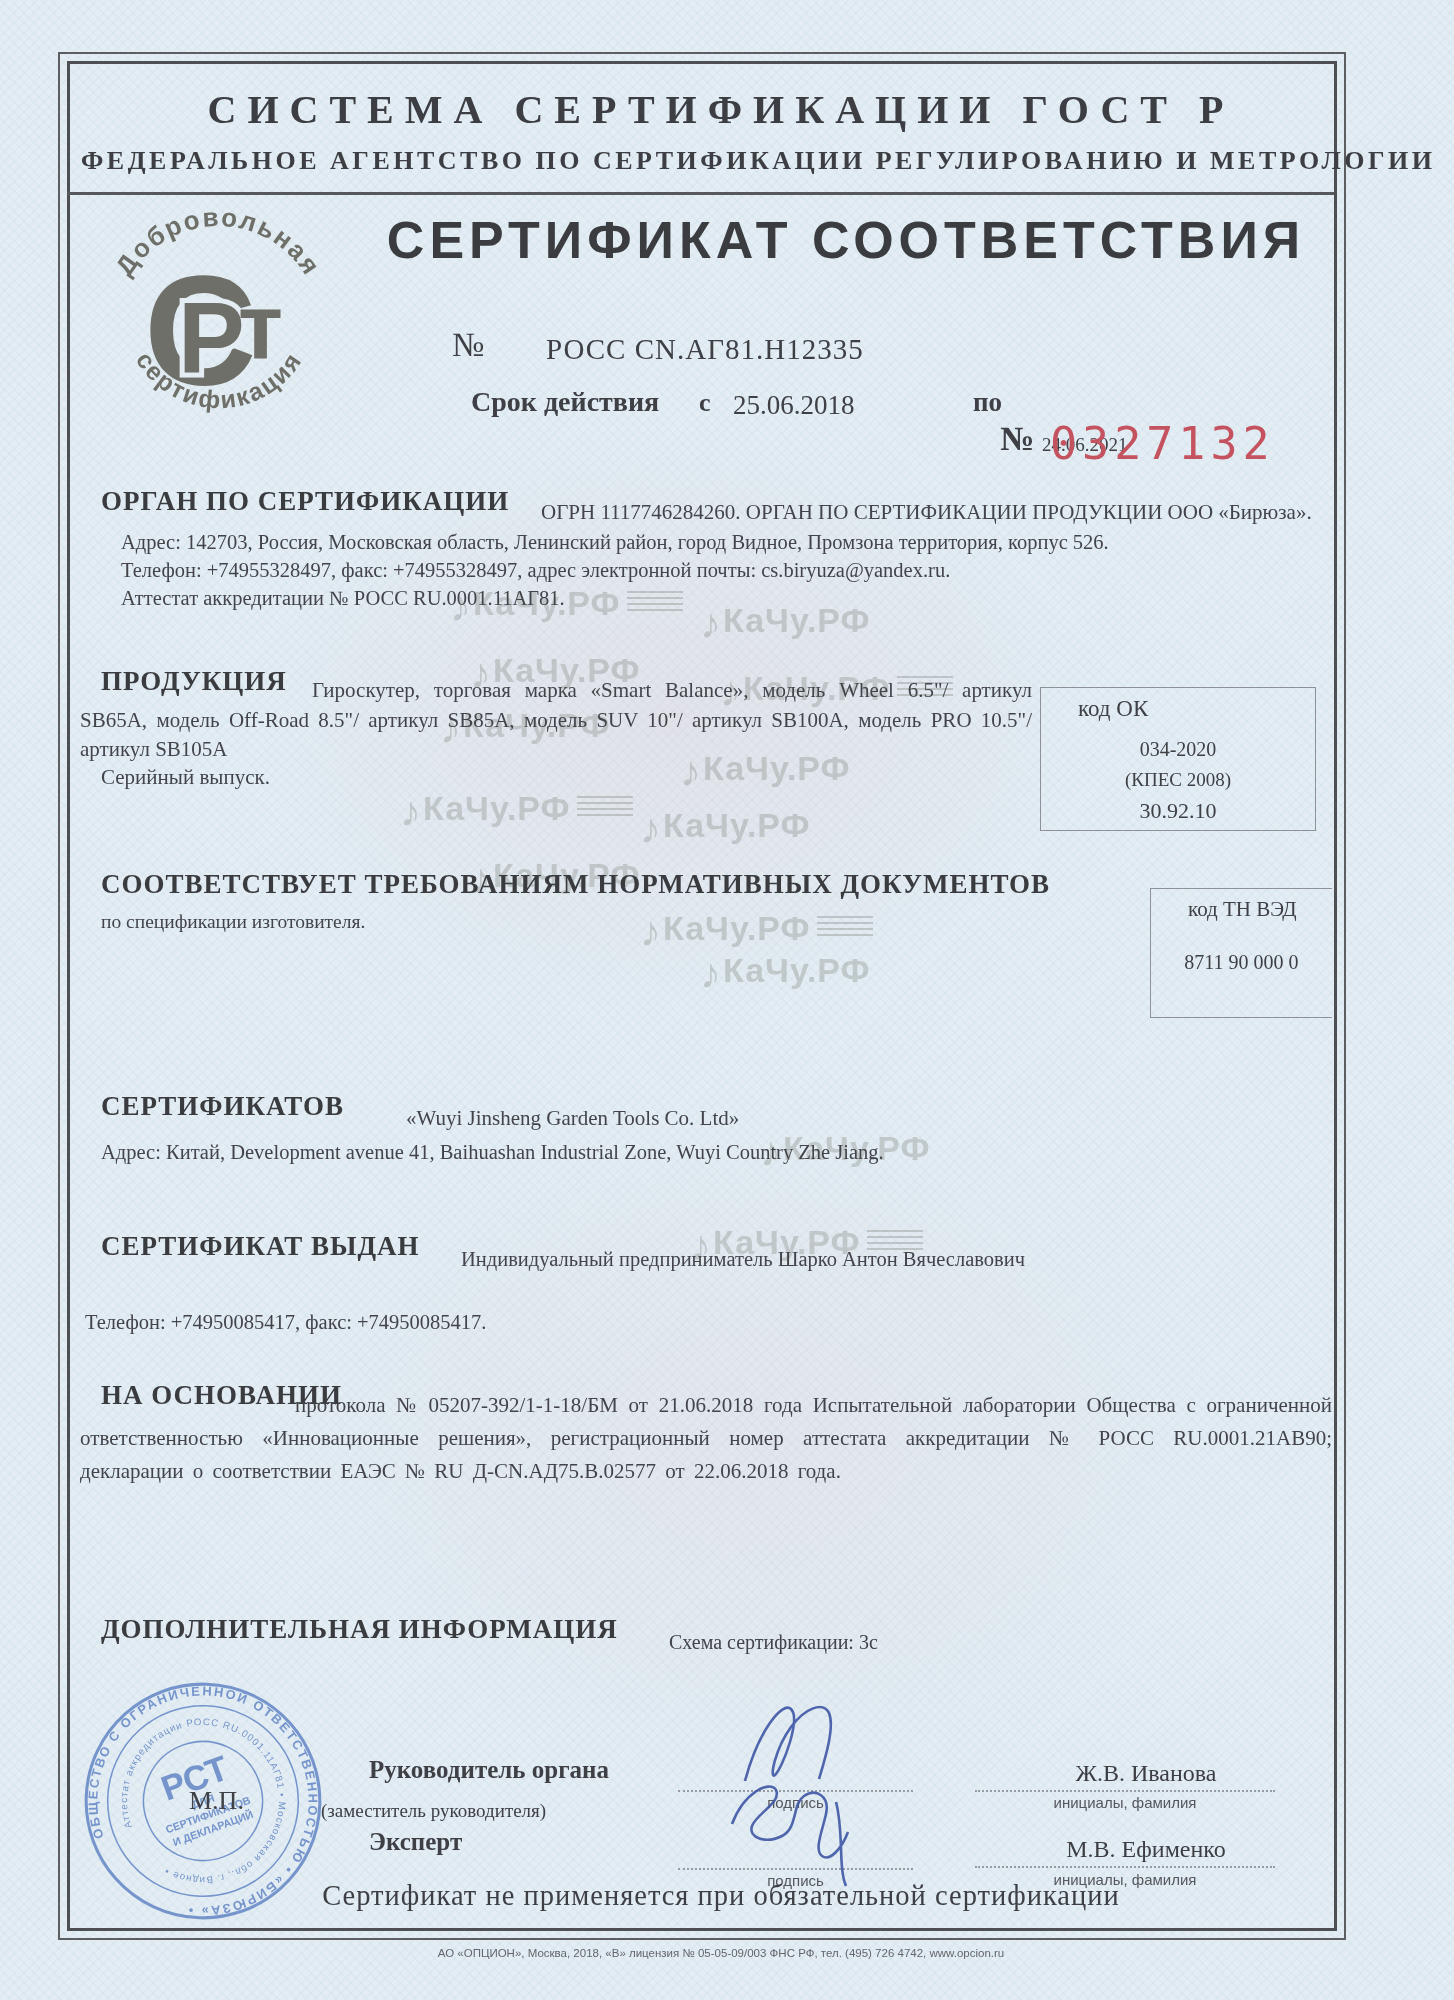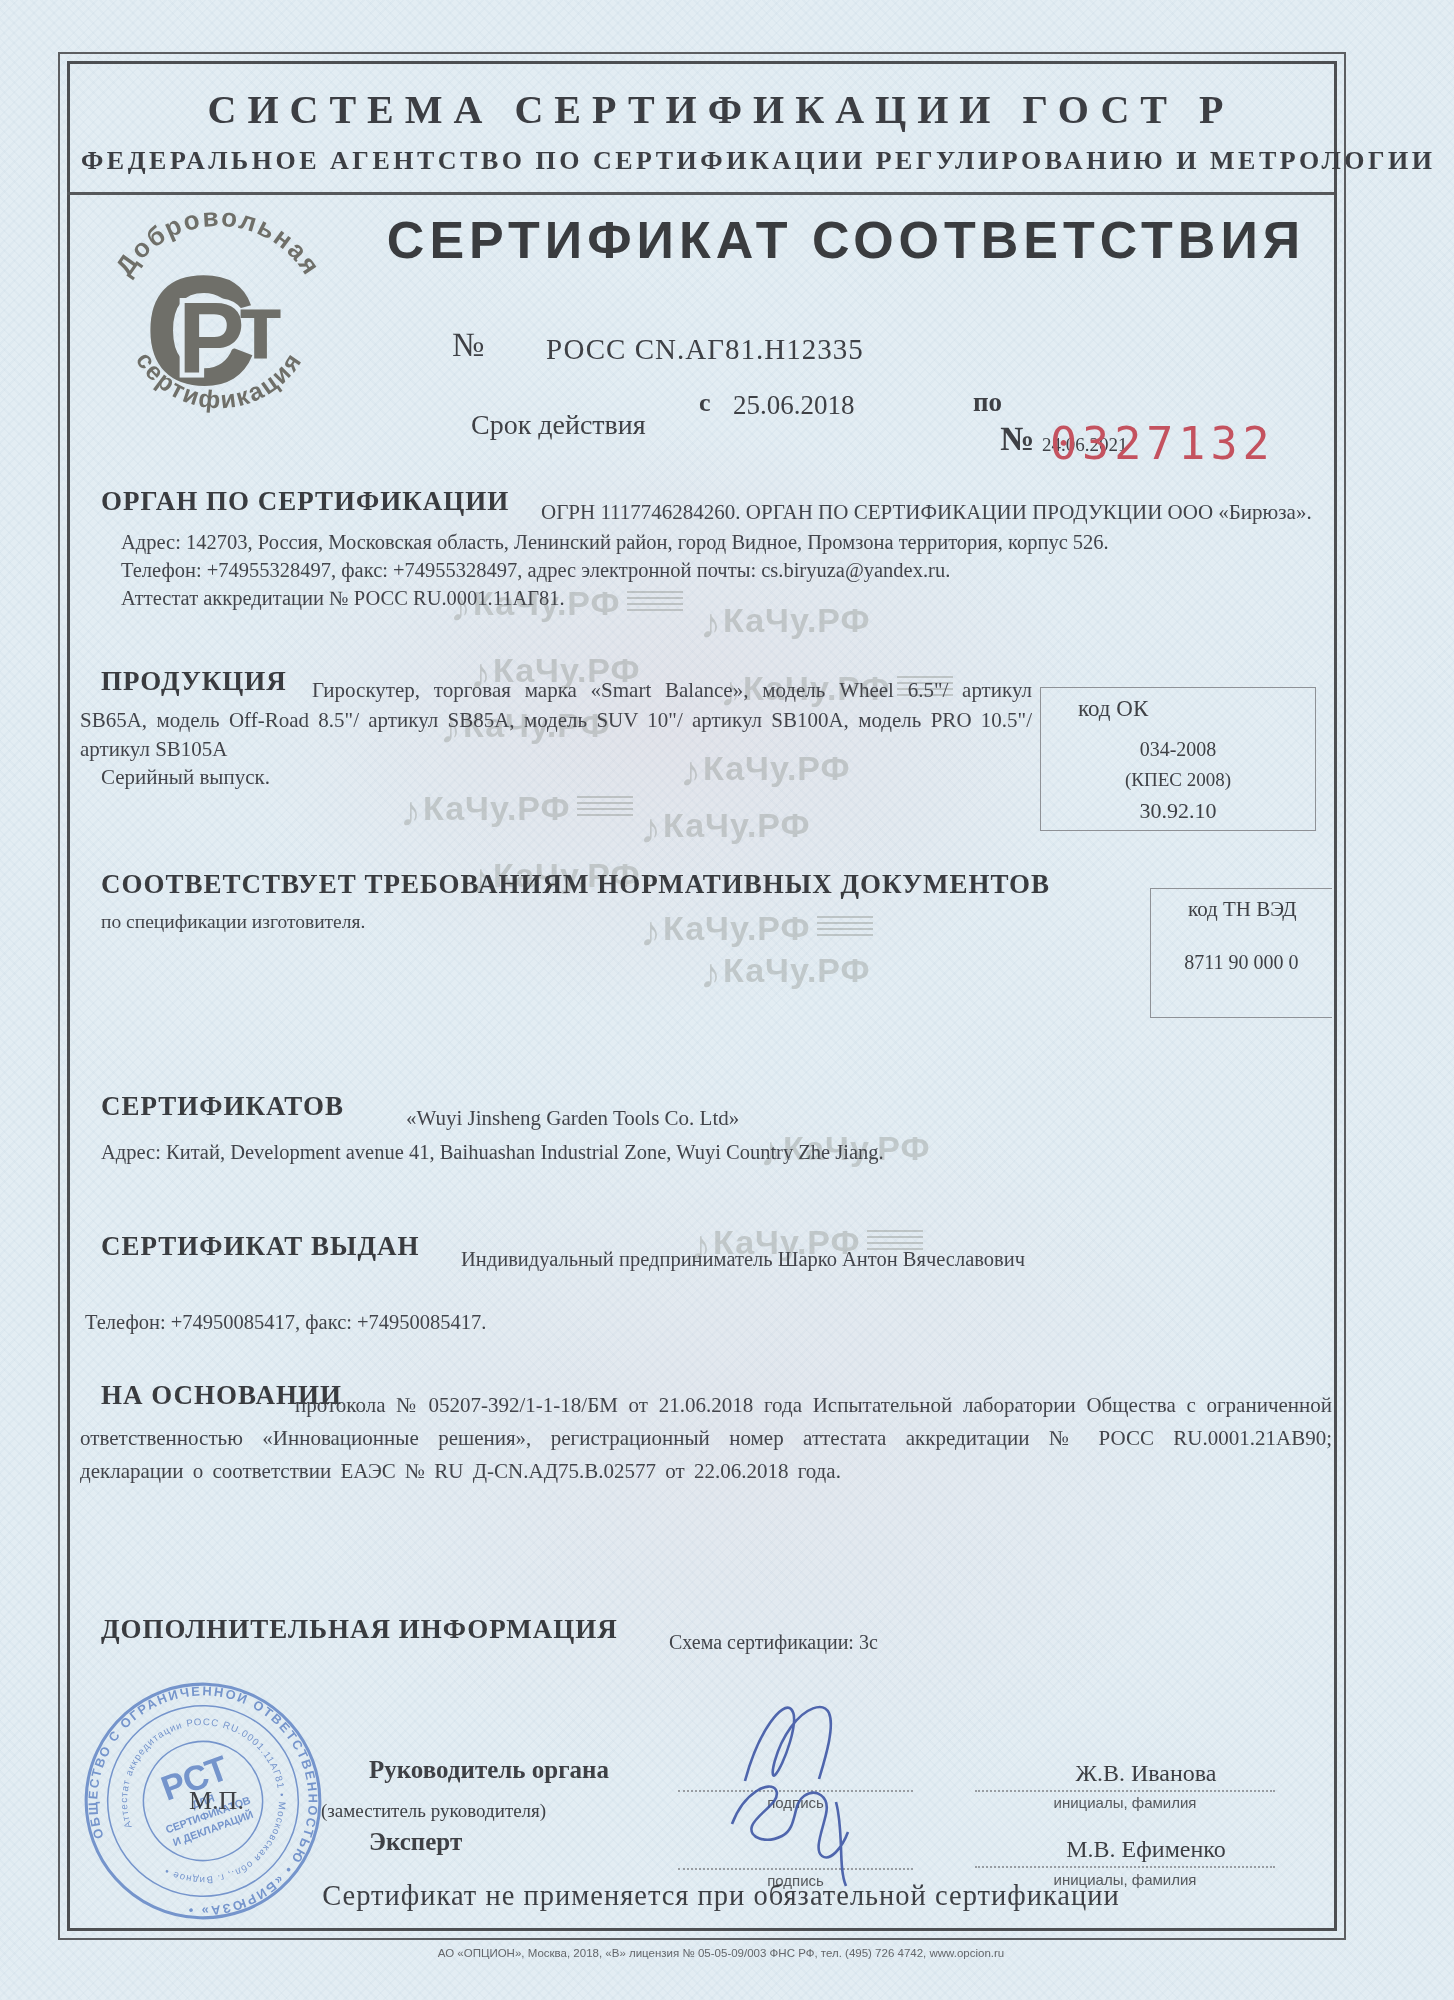--- a/index.html
+++ b/index.html
@@ -23,21 +23,21 @@
   .b{font-weight:bold;}
   .nowrap{white-space:nowrap;padding-left:21px;}
   .frame-outer{left:58px;top:52px;width:1284px;height:1884px;border:2px solid #5c5e61;}
   .frame-inner{left:67px;top:61px;width:1264px;height:1864px;border:3px solid #4d4f52;}
   .hdr1{left:60px;top:86px;width:1280px;font-size:40px;font-weight:bold;letter-spacing:11px;color:#3c3e43;}
   .hdr2{left:60px;top:146px;width:1280px;font-size:26px;font-weight:bold;letter-spacing:3.5px;color:#3c3e43;}
   .divider{left:67px;top:192px;width:1267px;height:3px;background:#56585b;}
   .doc-title{left:350px;top:210px;width:950px;font-size:52px;font-weight:bold;letter-spacing:5px;color:#3a3c3f;}
   .certno-label{left:452px;top:326px;font-size:34px;}
   .certno-value{left:525px;top:333px;font-size:29px;letter-spacing:1px;}
-  .val-label{left:450px;top:386px;font-size:28px;font-weight:normal;margin-top:23px;}
+  .val-label{left:450px;top:386px;font-size:28px;font-weight:bold;}
   .val-c{left:699px;top:388px;font-size:26px;font-weight:bold;}
   .val-from{left:733px;top:390px;font-size:27px;}
   .val-po{left:973px;top:387px;font-size:27px;font-weight:bold;}
   .val-to{left:1042px;top:390px;font-size:19px;margin-top:44px;}
   .formno-label{left:1000px;top:420px;font-size:34px;font-weight:bold;color:#3e4045;}
   .formno-value{left:1050px;top:417px;font-size:45px;letter-spacing:5px;text-align:right;}
   .h-sec{font-size:27px;font-weight:bold;letter-spacing:1px;color:#393b3f;}
   .t-body{font-size:20.5px;color:#42444a;}
   .codebox{border:1.2px solid #8e9196;}
   .codebox .cb-label{left:16px;top:8px;font-size:23px;}
@@ -116,21 +116,21 @@
   <div class="abs t-body nowrap" style="left:100px;top:531px;">Адрес: 142703, Россия, Московская область, Ленинский район, город Видное, Промзона территория, корпус 526.</div>
   <div class="abs t-body nowrap" style="left:100px;top:559px;">Телефон: +74955328497, факс: +74955328497, адрес электронной почты: cs.biryuza@yandex.ru.</div>
   <div class="abs t-body nowrap" style="left:100px;top:587px;">Аттестат аккредитации № РОСС RU.0001.11АГ81.</div>
 
   <div class="abs h-sec nowrap" style="left:80px;top:666px;">ПРОДУКЦИЯ</div>
   <div class="abs t-body" style="left:80px;top:676px;width:952px;font-size:21px;line-height:29.5px;text-align:justify;text-indent:232px;">Гироскутер, торговая марка «Smart Balance», модель Wheel 6.5"/ артикул SB65A, модель Off-Road 8.5"/ артикул SB85A, модель SUV 10"/ артикул SB100A, модель PRO 10.5"/ артикул SB105A</div>
   <div class="abs t-body nowrap" style="left:80px;top:765px;font-size:21px;">Серийный выпуск.</div>
 
   <div class="abs codebox" style="left:1040px;top:687px;width:274px;height:142px;">
     <div class="abs cb-label nowrap">код ОК</div>
-    <div class="abs center" style="left:0;top:50px;width:100%;font-size:20px;">034-2008</div>
+    <div class="abs center" style="left:0;top:50px;width:100%;font-size:20px;">034-2020</div>
     <div class="abs center" style="left:0;top:81px;width:100%;font-size:19px;">(КПЕС 2008)</div>
     <div class="abs center" style="left:0;top:110px;width:100%;font-size:22px;">30.92.10</div>
   </div>
 
   <div class="abs h-sec nowrap" style="left:80px;top:869px;">СООТВЕТСТВУЕТ ТРЕБОВАНИЯМ НОРМАТИВНЫХ ДОКУМЕНТОВ</div>
   <div class="abs t-body nowrap" style="left:80px;top:911px;font-size:19.5px;">по спецификации изготовителя.</div>
 
   <div class="abs codebox" style="left:1150px;top:888px;width:181px;height:128px;border-right:none;">
     <div class="abs cb-label nowrap" style="font-size:21px;">код ТН ВЭД</div>
     <div class="abs center" style="left:0;top:62px;width:100%;font-size:20px;">8711 90 000 0</div>

